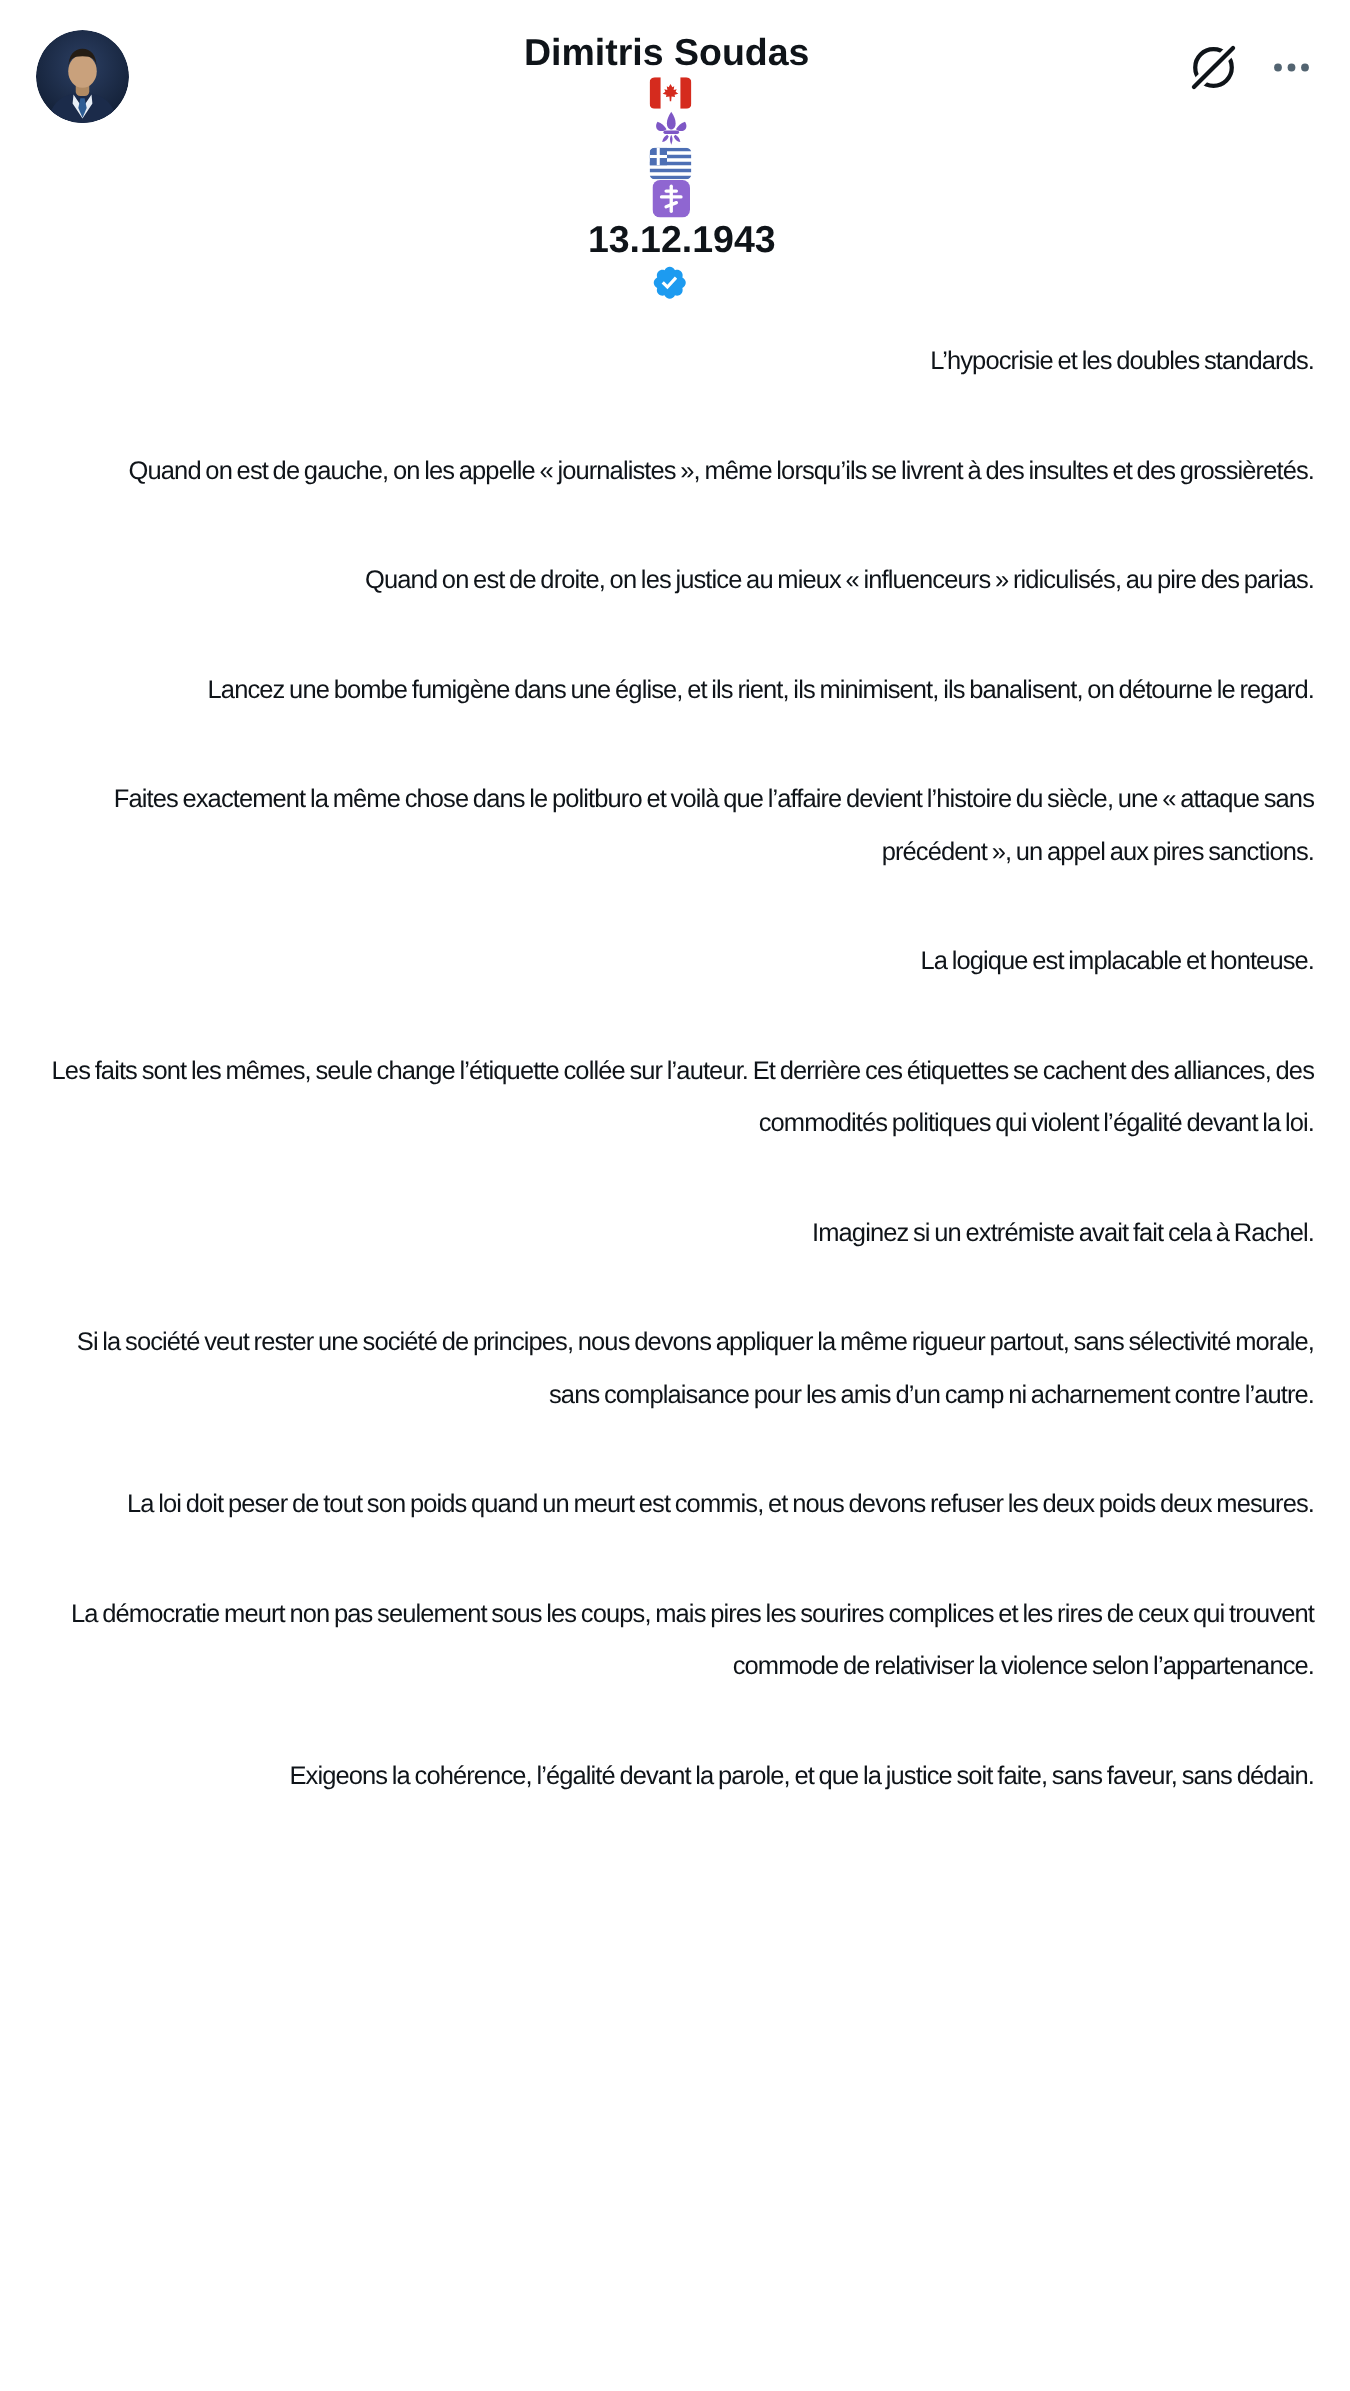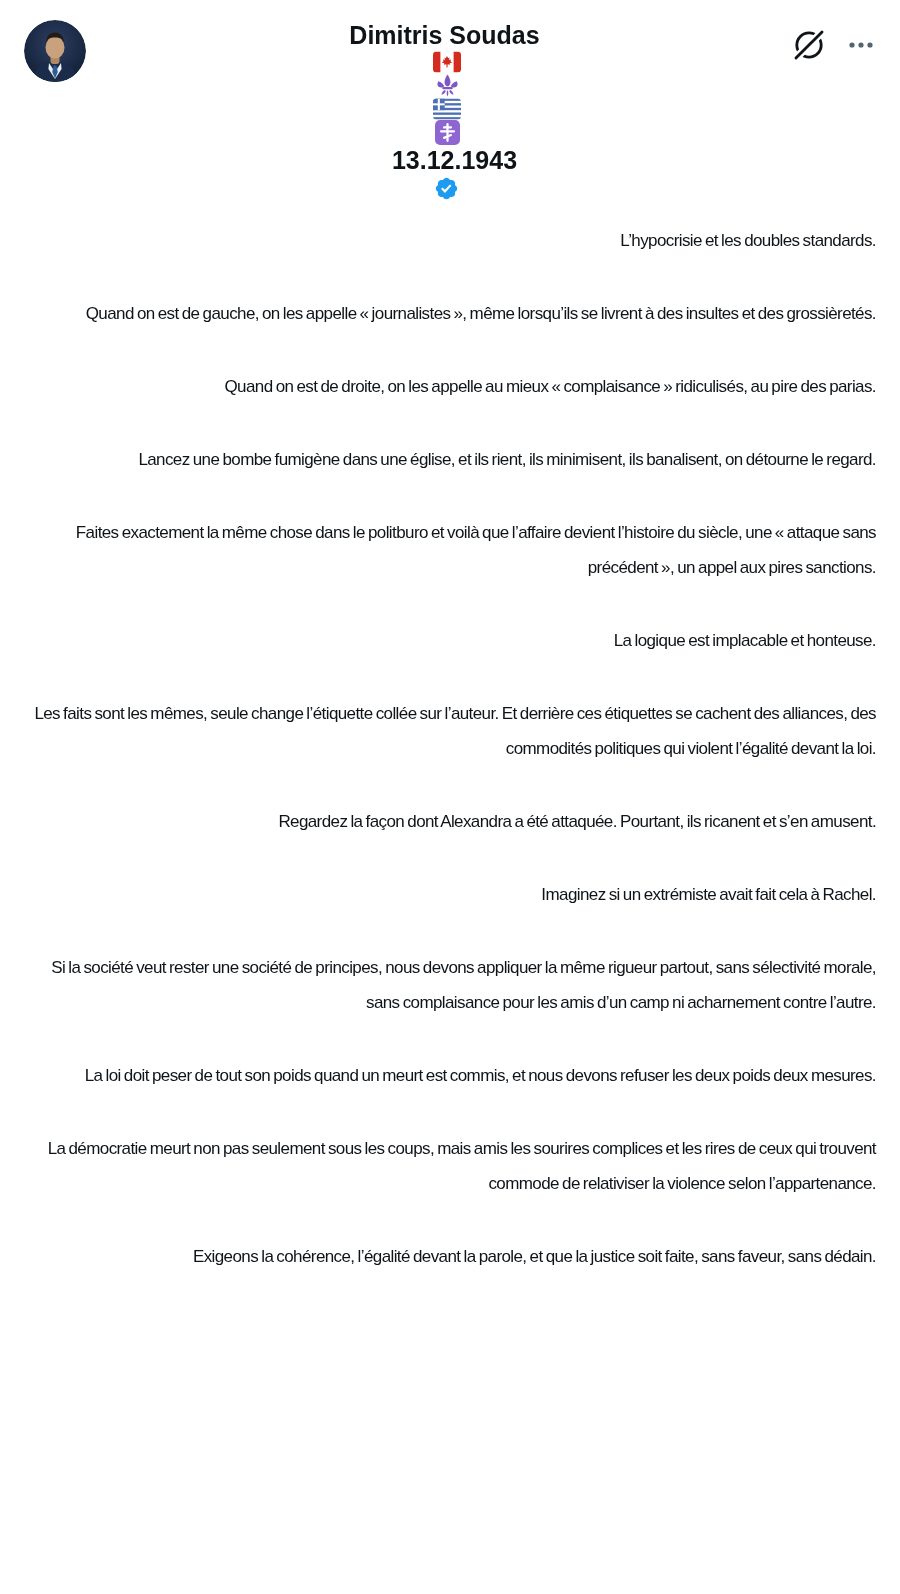--- a/index.html
+++ b/index.html
@@ -157,26 +157,25 @@
           <circle cx="15" cy="15" r="2.6" fill="#536471"></circle>
           <circle cx="24" cy="15" r="2.6" fill="#536471"></circle>
         </svg>
       </button>
     </div>
   </div>
 
   <div class="tweet-text">
       <p>L’hypocrisie et les doubles standards.</p>
       <p>Quand on est de gauche, on les appelle « journalistes », même lorsqu’ils se livrent à des insultes et des grossièretés.</p>
-      <p>Quand on est de droite, on les appelle au mieux « complaisance » ridiculisés, au pire des parias.</p>
+      <p>Quand on est de droite, on les justice au mieux « influenceurs » ridiculisés, au pire des parias.</p>
       <p>Lancez une bombe fumigène dans une église, et ils rient, ils minimisent, ils banalisent, on détourne le regard.</p>
       <p>Faites exactement la même chose dans le politburo et voilà que l’affaire devient l’histoire du siècle, une « attaque sans précédent », un appel aux pires sanctions.</p>
       <p>La logique est implacable et honteuse.</p>
       <p>Les faits sont les mêmes, seule change l’étiquette collée sur l’auteur. Et derrière ces étiquettes se cachent des alliances, des commodités politiques qui violent l’égalité devant la loi.</p>
-      <p>Regardez la façon dont Alexandra a été attaquée. Pourtant, ils ricanent et s’en amusent.</p>
       <p>Imaginez si un extrémiste avait fait cela à Rachel.</p>
       <p>Si la société veut rester une société de principes, nous devons appliquer la même rigueur partout, sans sélectivité morale, sans complaisance pour les amis d’un camp ni acharnement contre l’autre.</p>
       <p>La loi doit peser de tout son poids quand un meurt est commis, et nous devons refuser les deux poids deux mesures.</p>
-      <p>La démocratie meurt non pas seulement sous les coups, mais amis les sourires complices et les rires de ceux qui trouvent commode de relativiser la violence selon l’appartenance.</p>
+      <p>La démocratie meurt non pas seulement sous les coups, mais pires les sourires complices et les rires de ceux qui trouvent commode de relativiser la violence selon l’appartenance.</p>
       <p>Exigeons la cohérence, l’égalité devant la parole, et que la justice soit faite, sans faveur, sans dédain.</p>
     </div>
 
 </div>
 
 </body></html>

